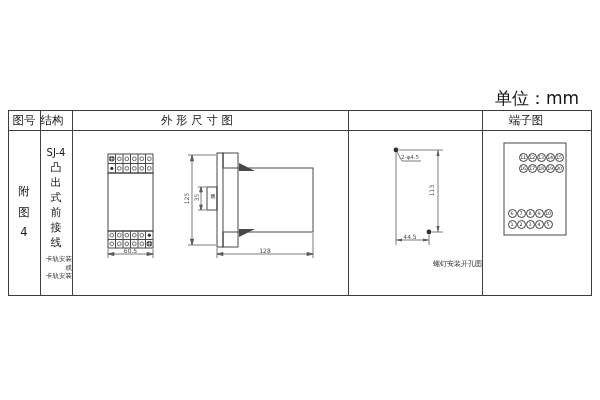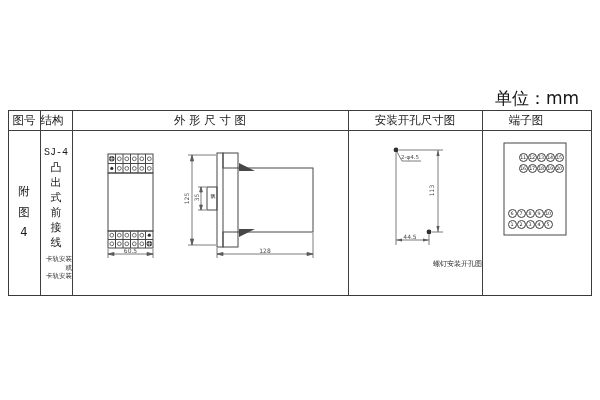--- a/index.html
+++ b/index.html
@@ -8,21 +8,21 @@
   .unit{position:absolute;left:483px;top:87px;font-size:17px;color:#141414;margin-left:12px;}
   .t-outer{position:absolute;left:8px;top:110px;width:584px;height:186px;
            border:1.6px solid #3a3a3a;box-sizing:border-box;}
   .vline{position:absolute;top:110px;height:186px;width:0;border-left:1px solid #3f3f3f;}
   .hline{position:absolute;left:8px;width:584px;height:0;border-top:1px solid #3f3f3f;}
   .hcell{position:absolute;top:110px;height:20px;line-height:20px;text-align:center;
          font-size:11.5px;color:#1a1a1a;}
   .figcell{position:absolute;left:8px;top:181px;width:32px;text-align:center;
            font-size:11.5px;line-height:20.5px;color:#1a1a1a;}
   .structcell{position:absolute;left:40px;top:146px;width:32px;text-align:center;color:#1a1a1a;}
-  .structcell .model{display:block;font-size:10px;line-height:14px;font-family:Liberation Mono, monospace;}
+  .structcell .model{display:block;font-size:10px;line-height:14px;}
   .structcell .tchar{display:block;font-size:11px;line-height:15px;}
   .structcell .mnote{display:block;font-size:6.5px;line-height:8.5px;color:#2a2a2a;text-align:right;}
   .structcell .mnote.first{margin-top:5px;}
   svg.linework{position:absolute;left:0;top:0;pointer-events:none;}
   .dim{position:absolute;font-size:6px;color:#4a4a4a;text-align:center;}
   .rot{transform:rotate(-90deg);}
   .railtxt{position:absolute;left:208px;top:189px;width:9px;height:20px;
            font-size:5px;line-height:9px;color:#4a4a4a;
            writing-mode:vertical-rl;text-orientation:upright;}
   .holelbl{position:absolute;left:397px;top:153.5px;width:26px;font-size:5.5px;
@@ -44,22 +44,21 @@
 
   <div class="t-outer"></div>
   <div class="vline" style="left:40px"></div>
   <div class="vline" style="left:72px"></div>
   <div class="vline" style="left:348px"></div>
   <div class="vline" style="left:482px"></div>
   <div class="hline" style="top:130px"></div>
 
   <span class="hcell" style="left:8px;width:32px">图号</span>
   <span class="hcell" style="left:36px;width:32px">结构</span>
-  <span class="hcell" style="left:72px;width:276px">外 形 尺 寸 图</span>
-  <span class="hcell" style="left:348px;width:134px">安装开孔尺寸图</span>
+  <span class="hcell" style="left:59px;width:276px">外 形 尺 寸 图</span>
   <span class="hcell" style="left:482px;width:88px">端子图</span>
 
   <div class="figcell">
     <span style="display:block">附</span>
     <span style="display:block">图</span>
     <span style="display:block">4</span>
   </div>
 
   <div class="structcell">
     <span class="model">SJ-4</span>

